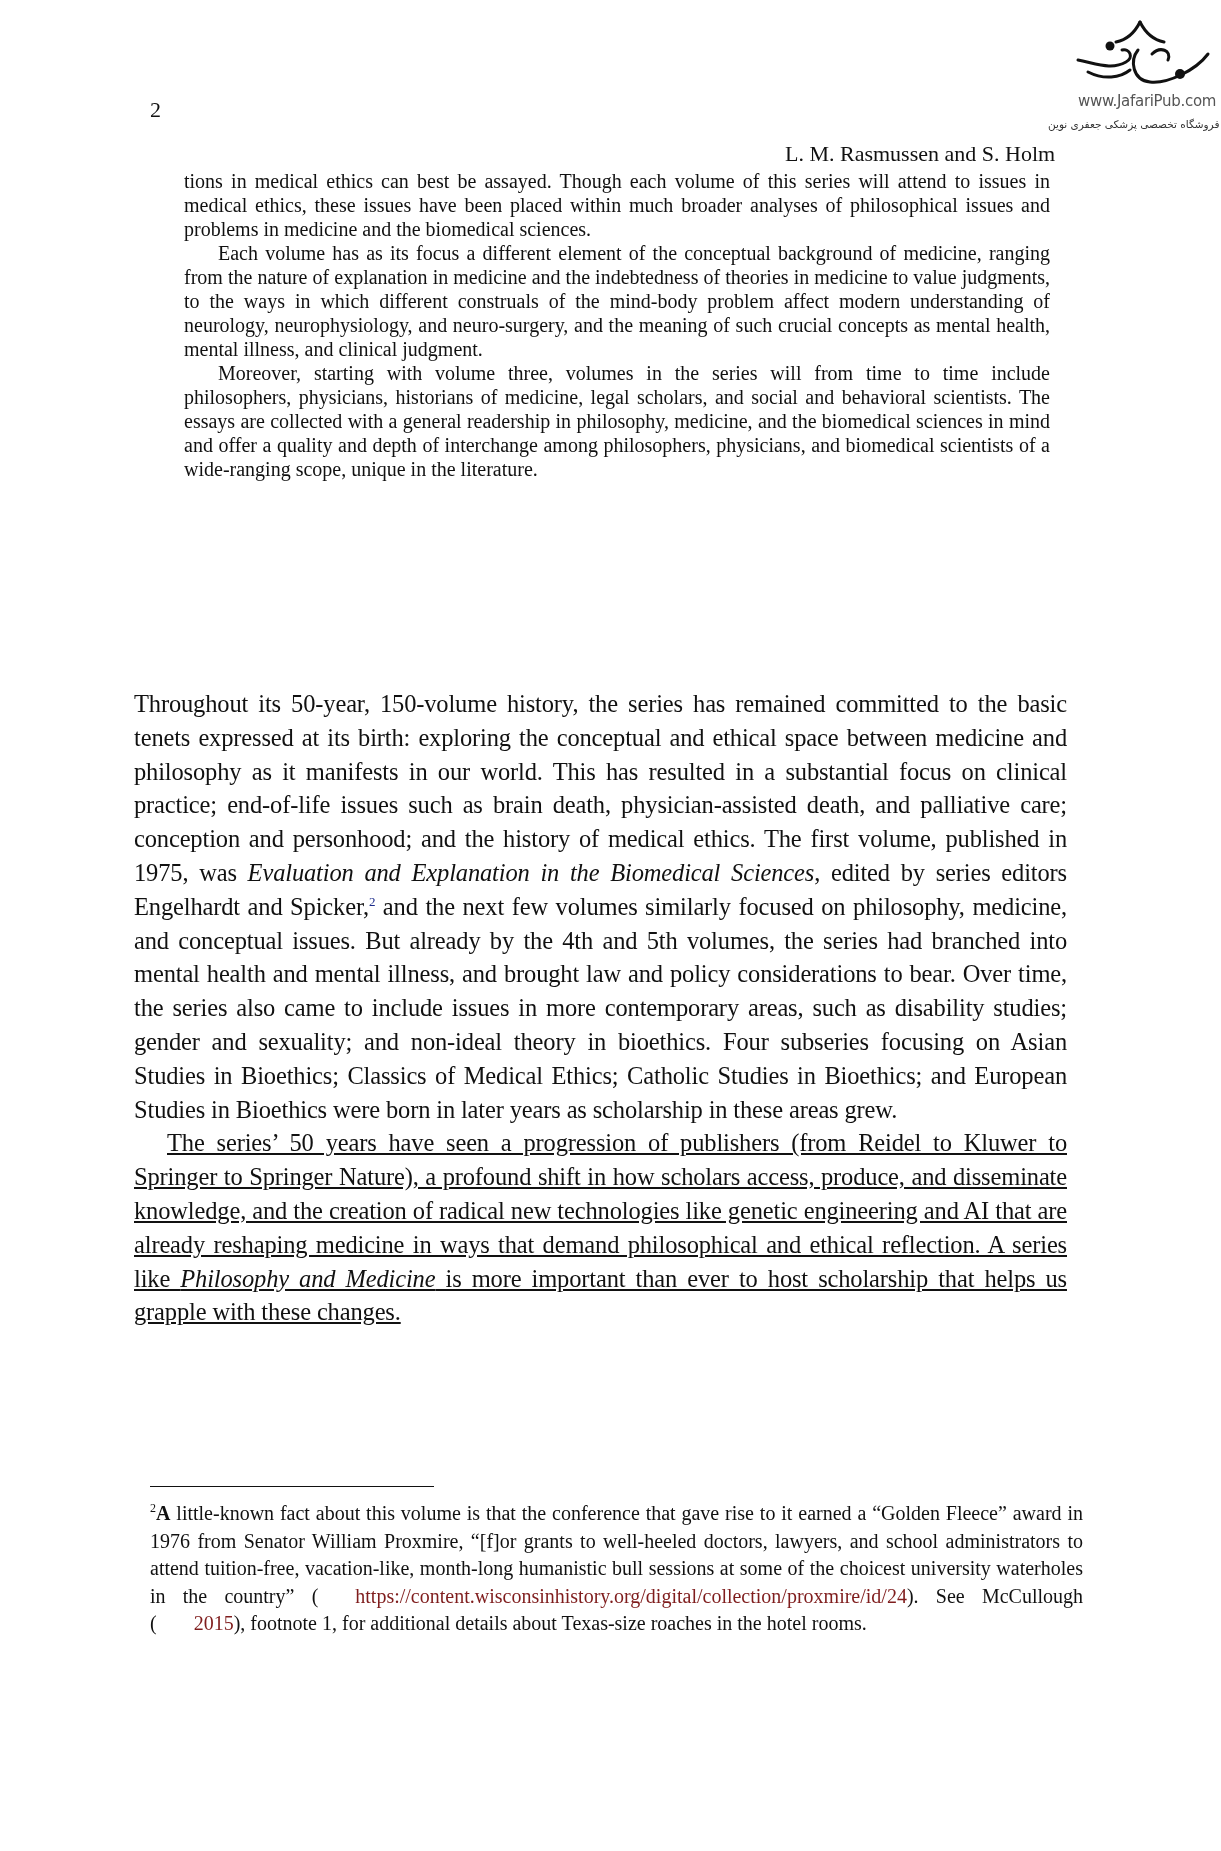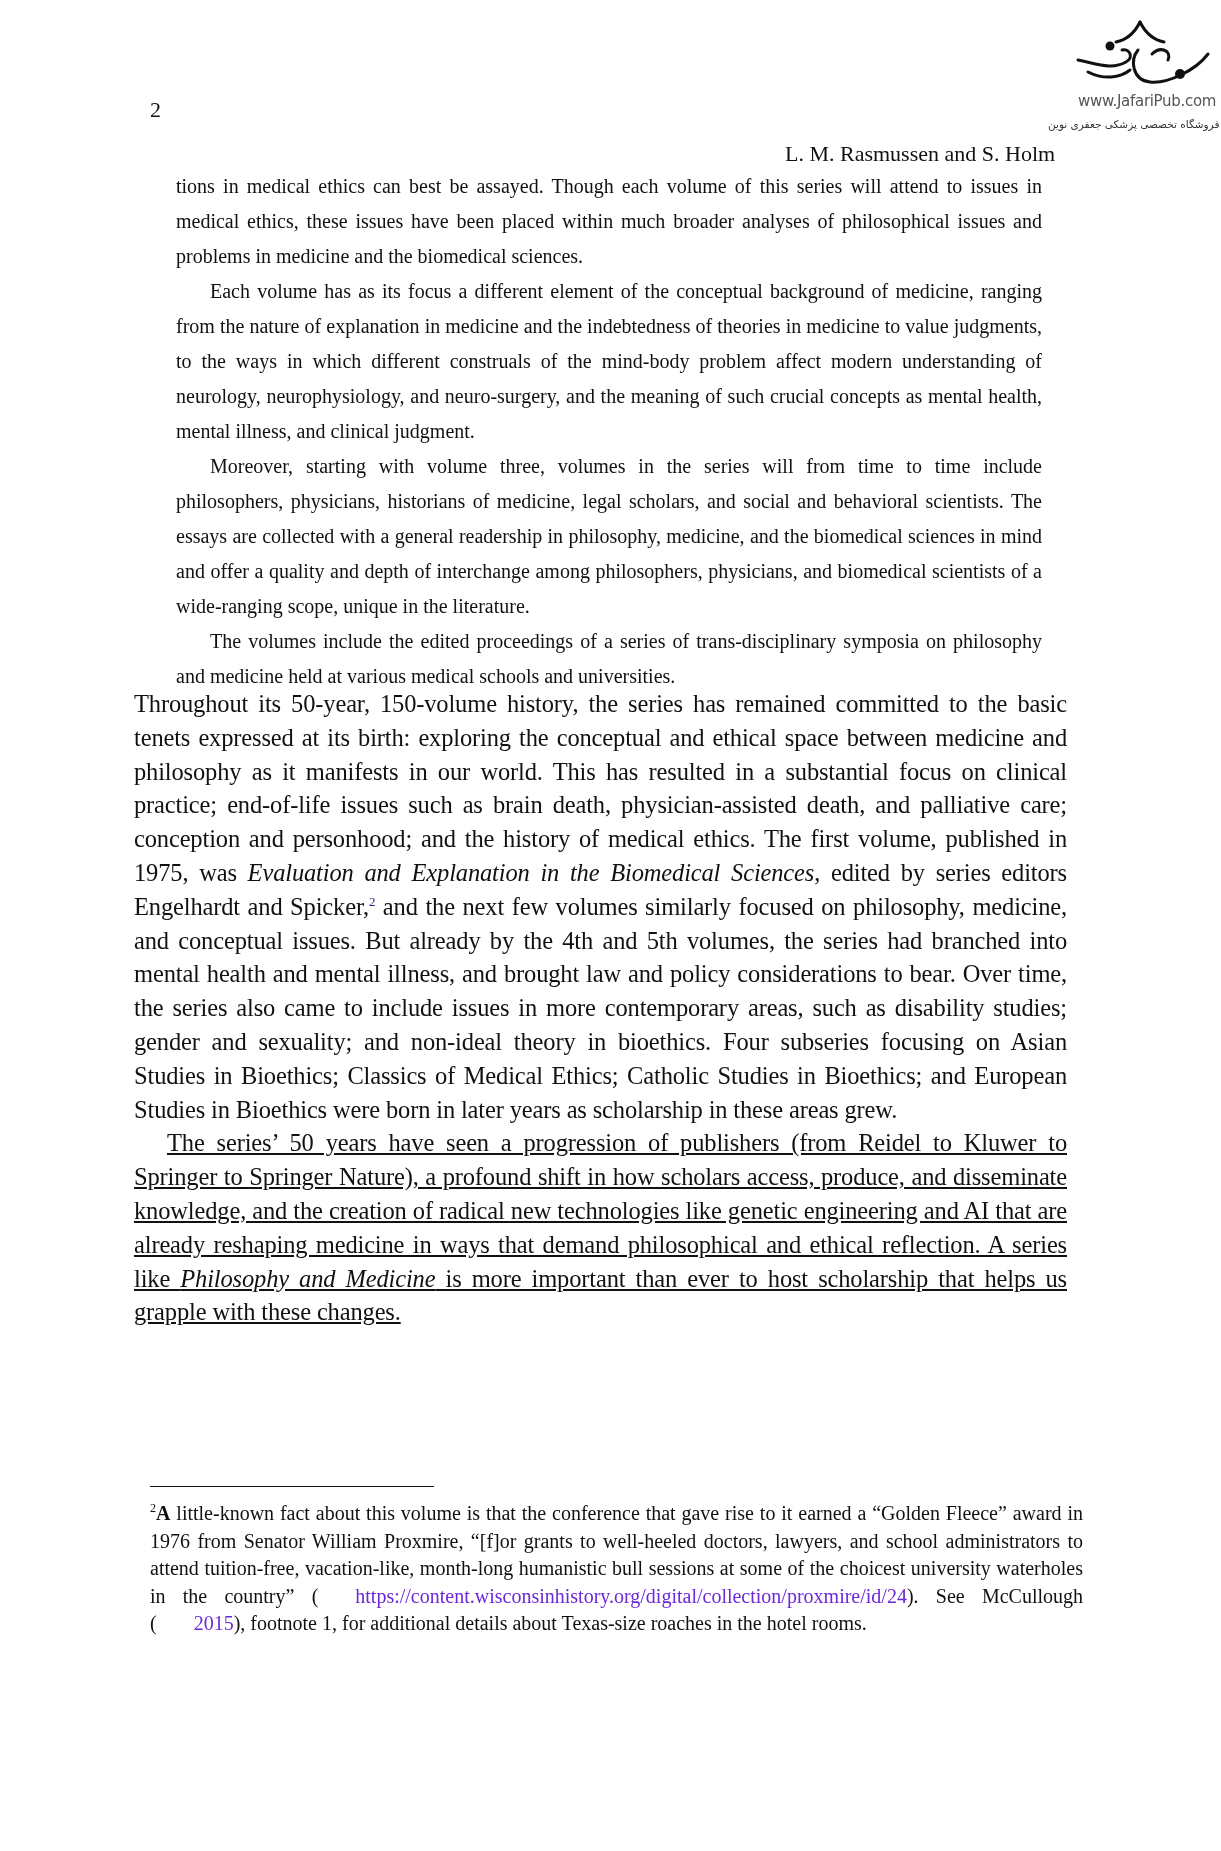--- a/index.html
+++ b/index.html
@@ -61,25 +61,25 @@
       top: 100px;
       width: 212px;
       text-align: left;
       font-family: "DejaVu Sans", "Liberation Sans", sans-serif;
       font-size: 10.5px;
       color: #333333;
       direction: rtl;
     }
     .block-quote {
       position: absolute;
-      left: 176px;
+      left: 184px;
       top: 169px;
       width: 866px;
       font-size: 20px;
-      line-height: 35px;
+      line-height: 24px;
       text-align: justify;
     }
     .block-quote p {
       margin: 0;
       text-indent: 34px;
     }
     .block-quote p.first {
       text-indent: 0;
     }
     .body-text {
@@ -129,21 +129,21 @@
     .footnote p { margin: 0; }
     .fn-mark {
       font-size: 12px;
       vertical-align: super;
       line-height: 0;
     }
     .fn-bold {
       font-weight: bold;
     }
     .link {
-      color: #6d28d9;
+      color: #7f1d1d;
       text-decoration: none;
       margin-left: 37px;
     }
   </style>
 </head>
 <body>
 
 <div class="page-number">2</div>
 <div class="running-head">L. M. Rasmussen and S. Holm</div>
 
@@ -161,21 +161,20 @@
     <circle cx="112" cy="54" r="5" fill="#111"></circle>
   </svg>
   <div class="wm-url">www.JafariPub.com</div>
   <div class="wm-persian">فروشگاه تخصصی پزشکی جعفری نوین</div>
 </div>
 
 <div class="block-quote">
   <p class="first">tions in medical ethics can best be assayed. Though each volume of this series will attend to issues in medical ethics, these issues have been placed within much broader analyses of philosophical issues and problems in medicine and the biomedical sciences.</p>
   <p>Each volume has as its focus a different element of the conceptual background of medicine, ranging from the nature of explanation in medicine and the indebtedness of theories in medicine to value judgments, to the ways in which different construals of the mind-body problem affect modern understanding of neurology, neurophysiology, and neuro-surgery, and the meaning of such crucial concepts as mental health, mental illness, and clinical judgment.</p>
   <p>Moreover, starting with volume three, volumes in the series will from time to time include philosophers, physicians, historians of medicine, legal scholars, and social and behavioral scientists. The essays are collected with a general readership in philosophy, medicine, and the biomedical sciences in mind and offer a quality and depth of interchange among philosophers, physicians, and biomedical scientists of a wide-ranging scope, unique in the literature.</p>
-  <p>The volumes include the edited proceedings of a series of trans-disciplinary symposia on philosophy and medicine held at various medical schools and universities.</p>
 </div>
 
 <div class="body-text">
   <p><span>Throughout its 50-year, 150-volume history, the series has remained committed to the basic tenets expressed at its birth: exploring the conceptual and ethical space between medicine and philosophy as it manifests in our world. This has resulted in a substantial focus on clinical practice; end-of-life issues such as brain death, physician-assisted death, and palliative care; conception and personhood; and the history of medical ethics. The first volume, published in 1975, was </span><em>Evaluation and Explanation in the Biomedical Sciences</em><span>, edited by series editors Engelhardt and Spicker,</span><a class="fn-ref">2</a><span> and the next few volumes similarly focused on philosophy, medicine, and conceptual issues. But already by the 4th and 5th volumes, the series had branched into mental health and mental illness, and brought law and policy considerations to bear. Over time, the series also came to include issues in more contemporary areas, such as disability studies; gender and sexuality; and non-ideal theory in bioethics. Four subseries focusing on Asian Studies in Bioethics; Classics of Medical Ethics; Catholic Studies in Bioethics; and European Studies in Bioethics were born in later years as scholarship in these areas grew.</span></p>
   <p class="indent"><span>The series’ 50 years have seen a progression of publishers (from Reidel to Kluwer to Springer to Springer Nature), a profound shift in how scholars access, produce, and disseminate knowledge, and the creation of radical new technologies like genetic engineering and AI that are already reshaping medicine in ways that demand philosophical and ethical reflection. A series like </span><em>Philosophy and Medicine</em><span> is more important than ever to host scholarship that helps us grapple with these changes.</span></p>
 </div>
 
 <div class="fn-rule"></div>
 <div class="footnote">
   <p><span class="fn-mark">2</span><span class="fn-bold">A</span><span> little-known fact about this volume is that the conference that gave rise to it earned a “Golden Fleece” award in 1976 from Senator William Proxmire, “[f]or grants to well-heeled doctors, lawyers, and school administrators to attend tuition-free, vacation-like, month-long humanistic bull sessions at some of the choicest university waterholes in the country” (</span><a class="link">https://content.wisconsinhistory.org/digital/collection/proxmire/id/24</a><span>). See McCullough (</span><a class="link">2015</a><span>), footnote 1, for additional details about Texas-size roaches in the hotel rooms.</span></p>

